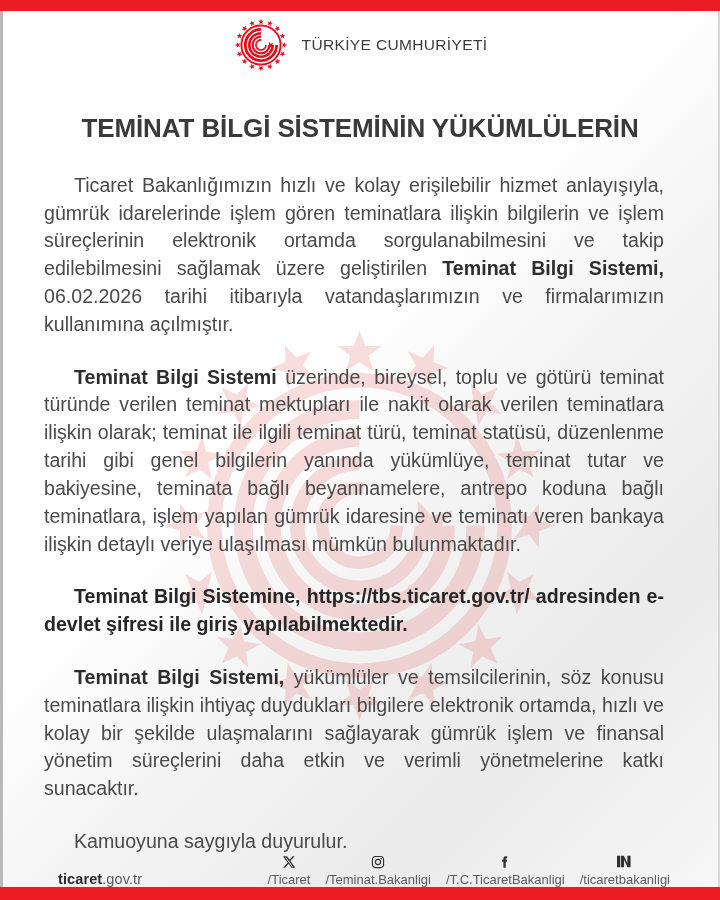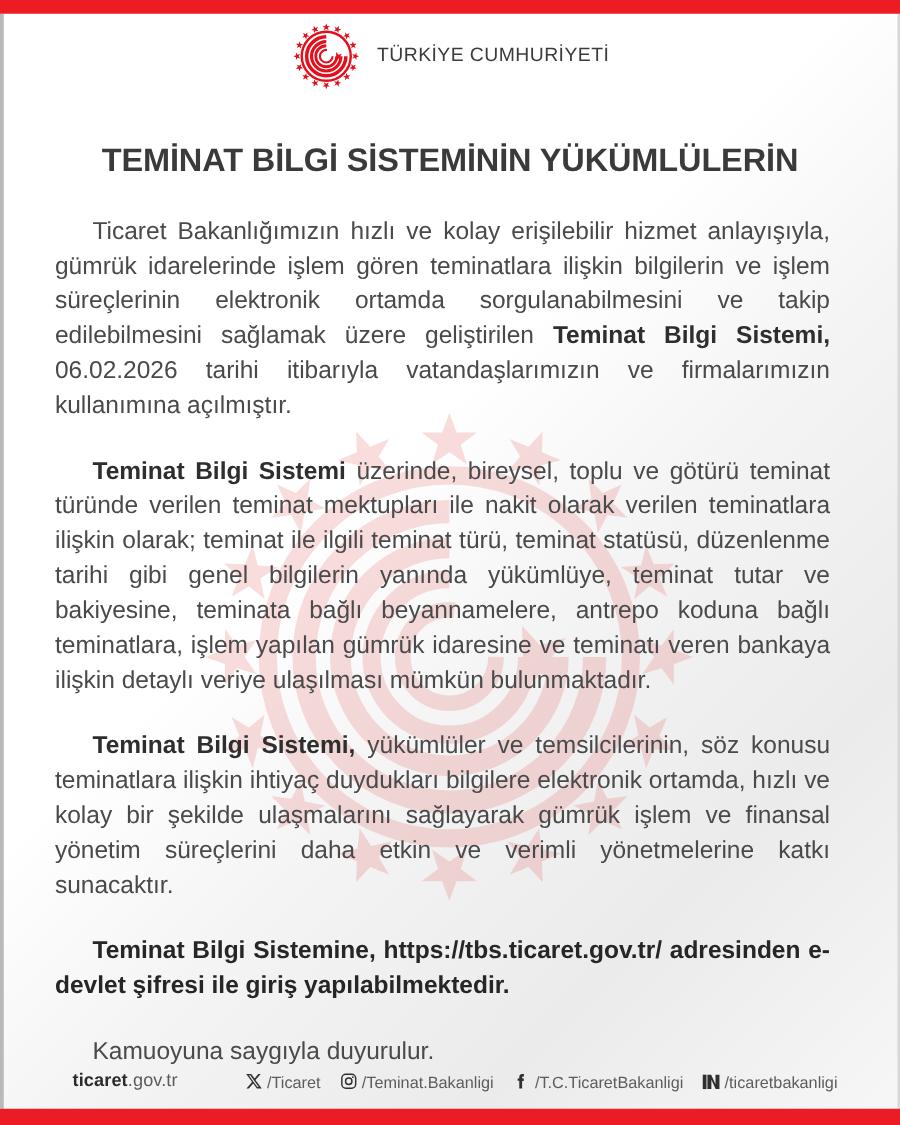--- a/index.html
+++ b/index.html
@@ -150,21 +150,21 @@
   }
 
   
   .footer {
     position: absolute;
     left: 0;
     bottom: 13px;
     width: 704px;
     height: 44px;
     display: flex;
-    align-items: center;
+    align-items: flex-end;
     z-index: 4;
     box-sizing: border-box;
     padding: 0 34px 0 58px;
   }
   .footer-site {
     font-size: 14.5px;
     color: #5a5a5a;
     letter-spacing: 0.1px;
     white-space: nowrap;
   }
@@ -175,20 +175,21 @@
     align-items: center;
     gap: 15px;
   }
   .social {
     display: flex;
     align-items: center;
     gap: 3px;
     font-size: 13px;
     color: #5c5c5c;
     white-space: nowrap;
+    flex-direction: column;
   }
   .social .sic {
     display: inline-flex;
     align-items: center;
     justify-content: center;
     width: 15px;
     height: 15px;
     color: #2f2f2f;
   }
   .social .sic svg { display: block; }
@@ -290,23 +291,23 @@
     <h1 class="doc-title">
       <span class="tl">TEMİNAT BİLGİ SİSTEMİNİN YÜKÜMLÜLERİN</span>
     </h1>
 
     <div class="body-copy">
 
       <p class="para"><span>Ticaret Bakanlığımızın hızlı ve kolay erişilebilir hizmet anlayışıyla, gümrük idarelerinde işlem gören teminatlara ilişkin bilgilerin ve işlem süreçlerinin elektronik ortamda sorgulanabilmesini ve takip edilebilmesini sağlamak üzere geliştirilen </span><b>Teminat Bilgi Sistemi,</b><span> 06.02.2026 tarihi itibarıyla vatandaşlarımızın ve firmalarımızın kullanımına açılmıştır.</span></p>
 
       <p class="para"><b>Teminat Bilgi Sistemi</b><span> üzerinde, bireysel, toplu ve götürü teminat türünde verilen teminat mektupları ile nakit olarak verilen teminatlara ilişkin olarak; teminat ile ilgili teminat türü, teminat statüsü, düzenlenme tarihi gibi genel bilgilerin yanında yükümlüye, teminat tutar ve bakiyesine, teminata bağlı beyannamelere, antrepo koduna bağlı teminatlara, işlem yapılan gümrük idaresine ve teminatı veren bankaya ilişkin detaylı veriye ulaşılması mümkün bulunmaktadır.</span></p>
 
+      <p class="para all-bold">Teminat Bilgi Sistemine, https://tbs.ticaret.gov.tr/ adresinden e-devlet şifresi ile giriş yapılabilmektedir.</p>
+
       <p class="para"><b>Teminat Bilgi Sistemi,</b><span> yükümlüler ve temsilcilerinin, söz konusu teminatlara ilişkin ihtiyaç duydukları bilgilere elektronik ortamda, hızlı ve kolay bir şekilde ulaşmalarını sağlayarak gümrük işlem ve finansal yönetim süreçlerini daha etkin ve verimli yönetmelerine katkı sunacaktır.</span></p>
-
-      <p class="para all-bold">Teminat Bilgi Sistemine, https://tbs.ticaret.gov.tr/ adresinden e-devlet şifresi ile giriş yapılabilmektedir.</p>
 
       <p class="para closing">Kamuoyuna saygıyla duyurulur.</p>
 
     </div>
   </div>
 
   <div class="footer">
     <div class="footer-site"><b>ticaret</b><span>.gov.tr</span></div>
 
     <div class="footer-socials">

